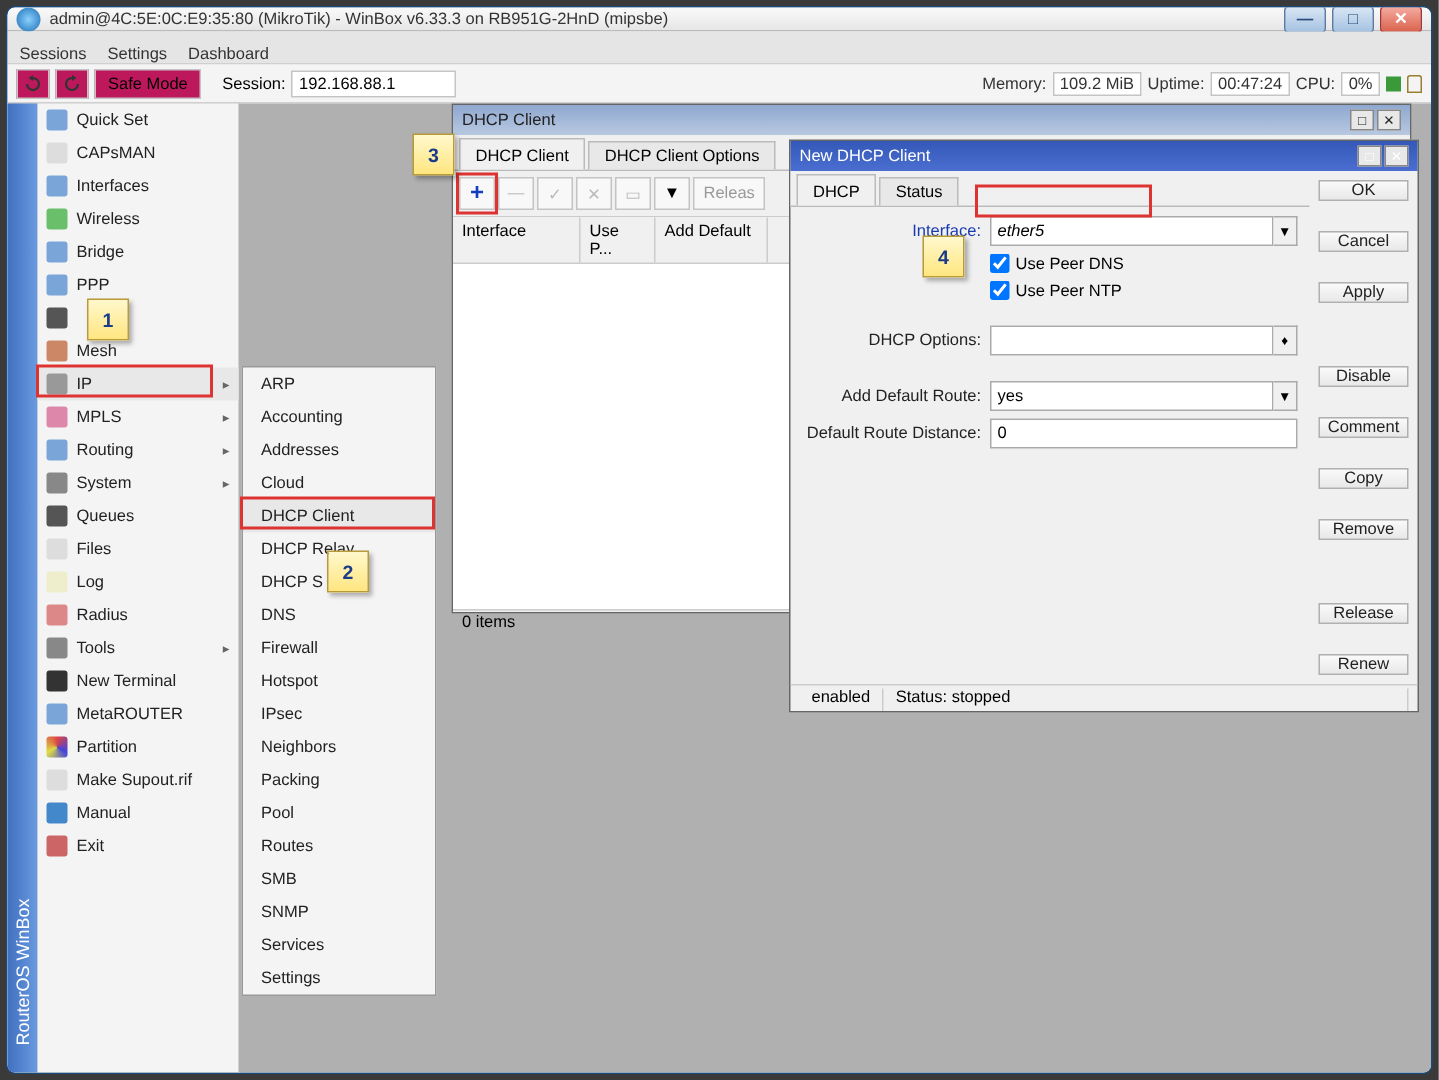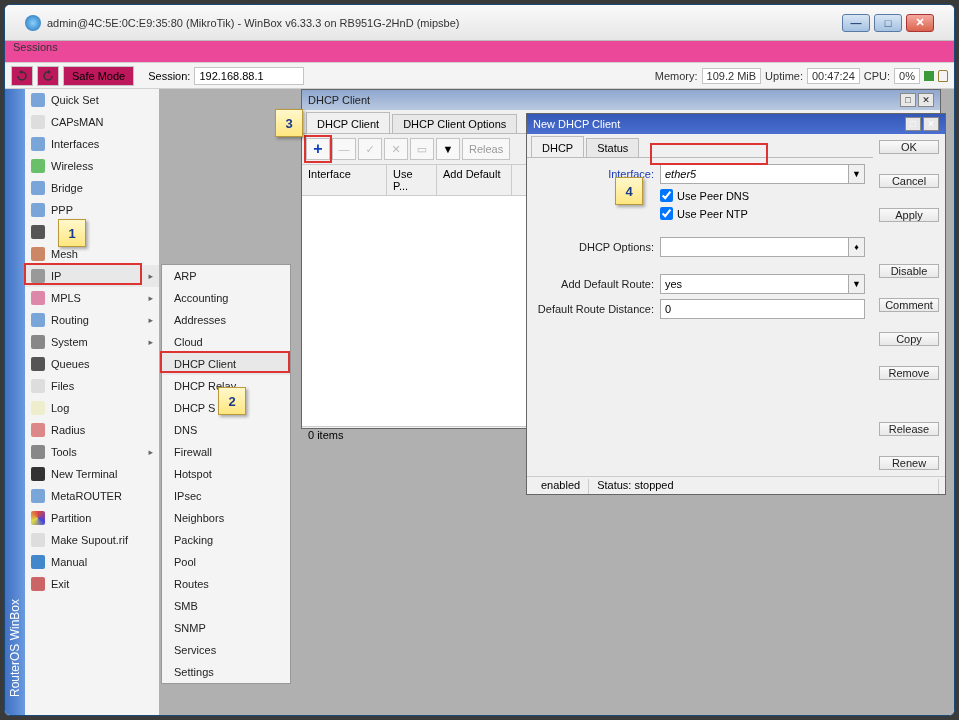--- a/index.html
+++ b/index.html
@@ -1,24 +1,24 @@
 <!DOCTYPE html>
 <html><head>
 <meta charset="utf-8">
 <style>
 * { box-sizing: border-box; margin: 0; padding: 0; font-family: Tahoma, sans-serif; font-size: 11px; }
 body { background: #3a3a3a; width: 959px; height: 720px; padding: 4px; }
 .winframe { width: 951px; height: 712px; background: #fff; border: 1px solid #1a4a7a; border-radius: 6px; overflow: hidden; display: flex; flex-direction: column; }
-.titlebar { height: 36px; background: linear-gradient(#fafafa,#e6e6e6); display: flex; align-items: center; padding: 0 20px; border-bottom: 1px solid #bbb; }
+.titlebar { height: 16px; background: linear-gradient(#fafafa,#e6e6e6); display: flex; align-items: center; padding: 0 6px; border-bottom: 1px solid #bbb; }
 .titlebar .icon { width: 16px; height: 16px; border-radius: 50%; background: radial-gradient(#8bd0ff,#1a6db3); margin-right: 6px; }
 .titlebar .title { flex: 1; color: #333; }
 .winbtns { display: flex; gap: 4px; }
 .winbtn { width: 28px; height: 18px; border: 1px solid #5a7aa5; border-radius: 3px; background: linear-gradient(#d8e6f4,#a5c2e2); display: flex; align-items: center; justify-content: center; color: #2a4a7a; font-weight: bold; }
 .winbtn.close { background: linear-gradient(#f5aaa0,#d9634c); color: #fff; border-color: #a33; }
-.menubar { height: 22px; background: #ec4899; border-bottom: 1px solid #d0d0d0; display: flex; align-items: flex-start; padding: 0 8px; gap: 14px; flex-direction: column; }
+.menubar { height: 22px; background: #e5e5e5; border-bottom: 1px solid #d0d0d0; display: flex; align-items: flex-end; padding: 0 8px; gap: 14px; }
 .menubar span { color: #333; }
 .toolbar { height: 26px; background: #f4f4f4; border-bottom: 1px solid #d0d0d0; display: flex; align-items: center; padding: 0 6px; gap: 4px; }
 .tbtn { height: 20px; min-width: 22px; border: 1px solid #c4c4c4; background: #be185d; display: flex; align-items: center; justify-content: center; padding: 0 4px; }
 .tbtn.safe { padding: 0 8px; }
 .toolbar .sess { margin-left: 10px; display: flex; align-items: center; gap: 4px; }
 .toolbar .sess input { width: 110px; height: 18px; border: 1px solid #c4c4c4; padding: 0 4px; }
 .toolbar .right { margin-left: auto; display: flex; align-items: center; gap: 4px; color: #333; }
 .toolbar .right .val { border: 1px solid #c4c4c4; padding: 1px 4px; background: #fff; }
 .workarea { flex: 1; display: flex; background: #b0b0b0; position: relative; }
 .vtab { width: 20px; background: linear-gradient(to right,#4070c0,#6a9ae0); display: flex; align-items: flex-end; justify-content: center; }

